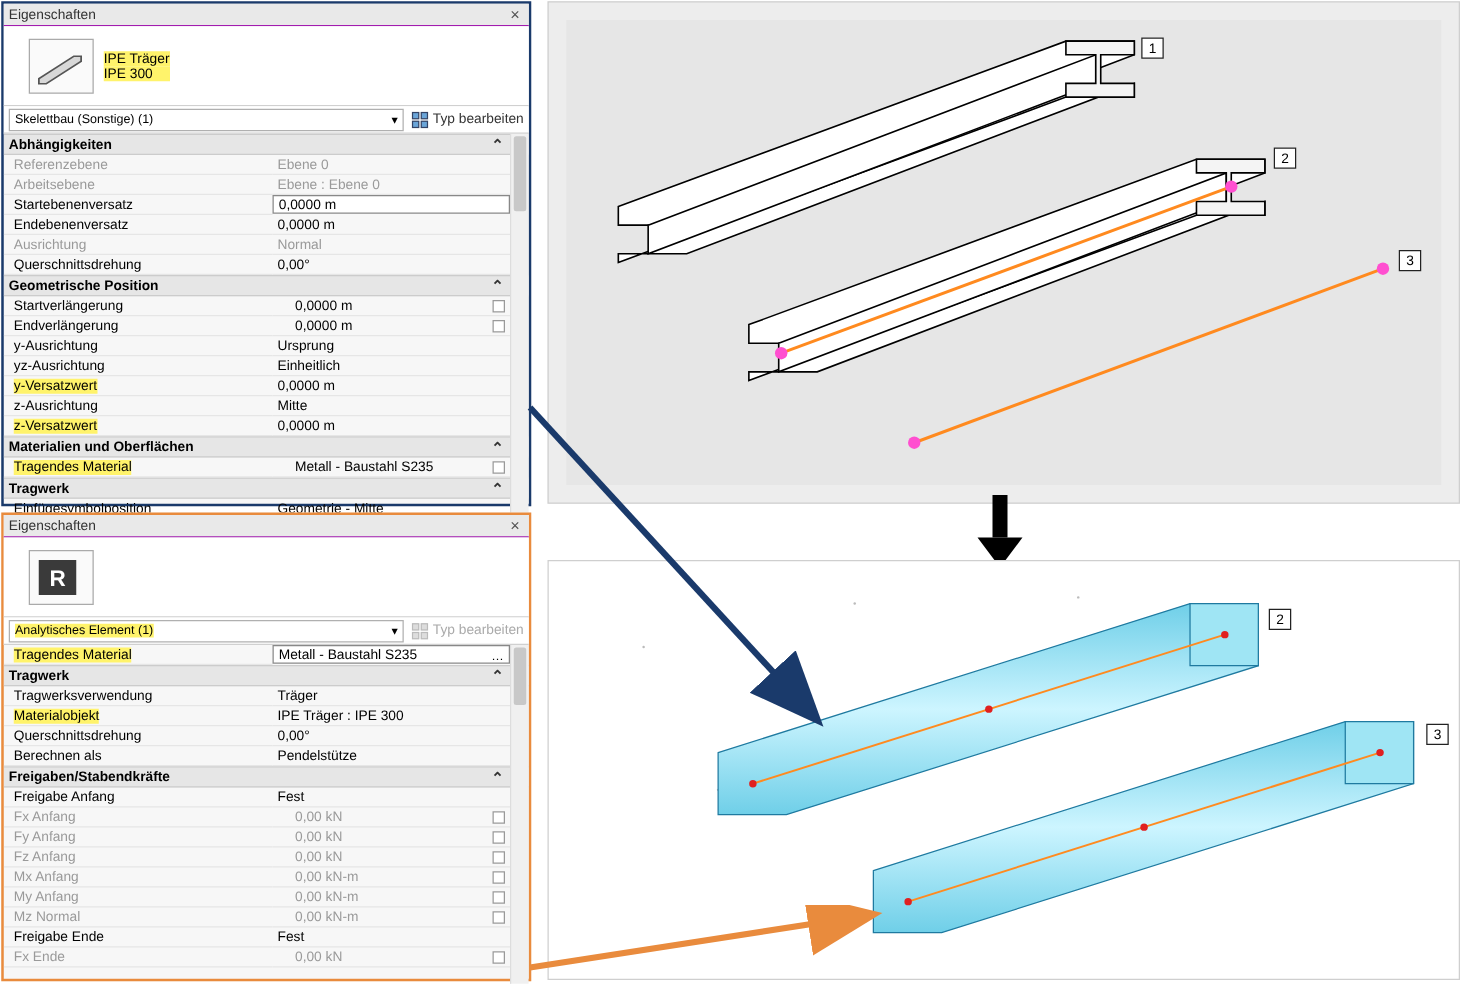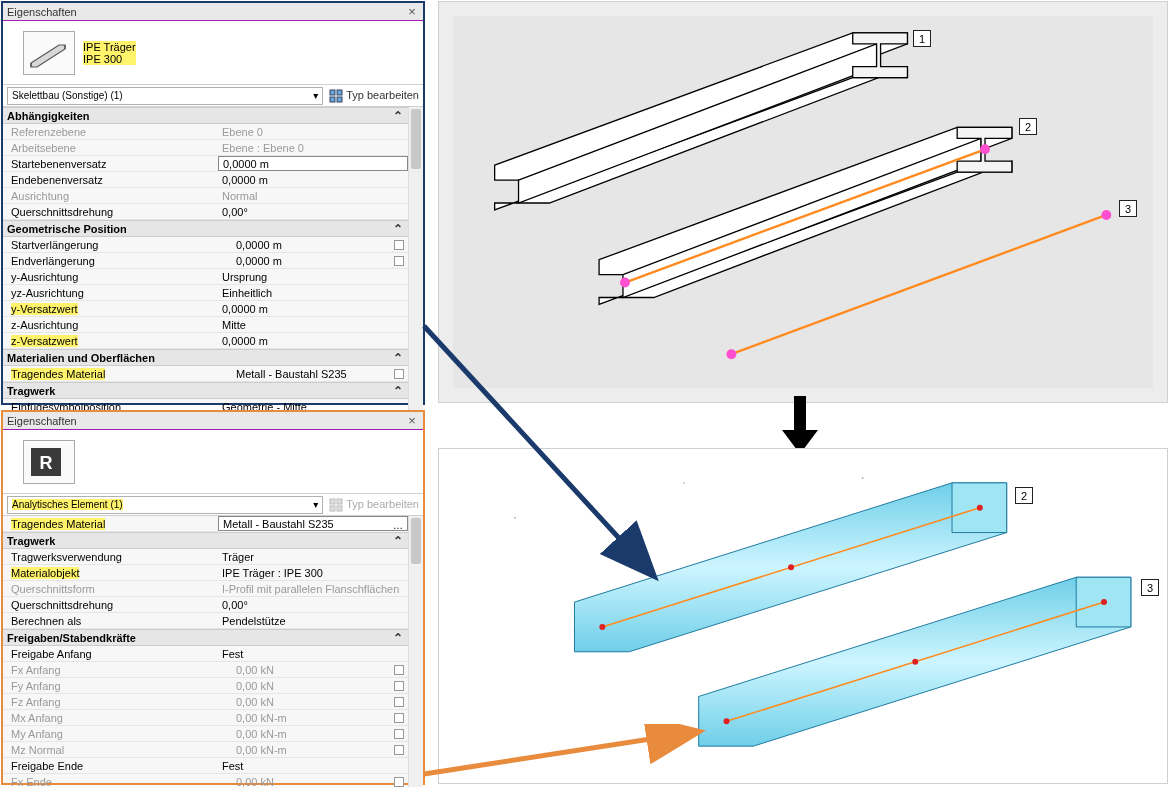--- a/index.html
+++ b/index.html
@@ -249,26 +249,20 @@
         <div class="pname">
           <span>Tragwerksverwendung</span>
         </div>
         <div class="pval">Träger</div>
       </div>
       <div class="prop-row">
         <div class="pname">
           <span class="hl">Materialobjekt</span>
         </div>
         <div class="pval">IPE Träger : IPE 300</div>
-      </div>
-      <div class="prop-row dim">
-        <div class="pname">
-          <span>Querschnittsform</span>
-        </div>
-        <div class="pval">I-Profil mit parallelen Flanschflächen</div>
       </div>
       <div class="prop-row">
         <div class="pname">
           <span>Querschnittsdrehung</span>
         </div>
         <div class="pval">0,00°</div>
       </div>
       <div class="prop-row">
         <div class="pname">
           <span>Berechnen als</span>

